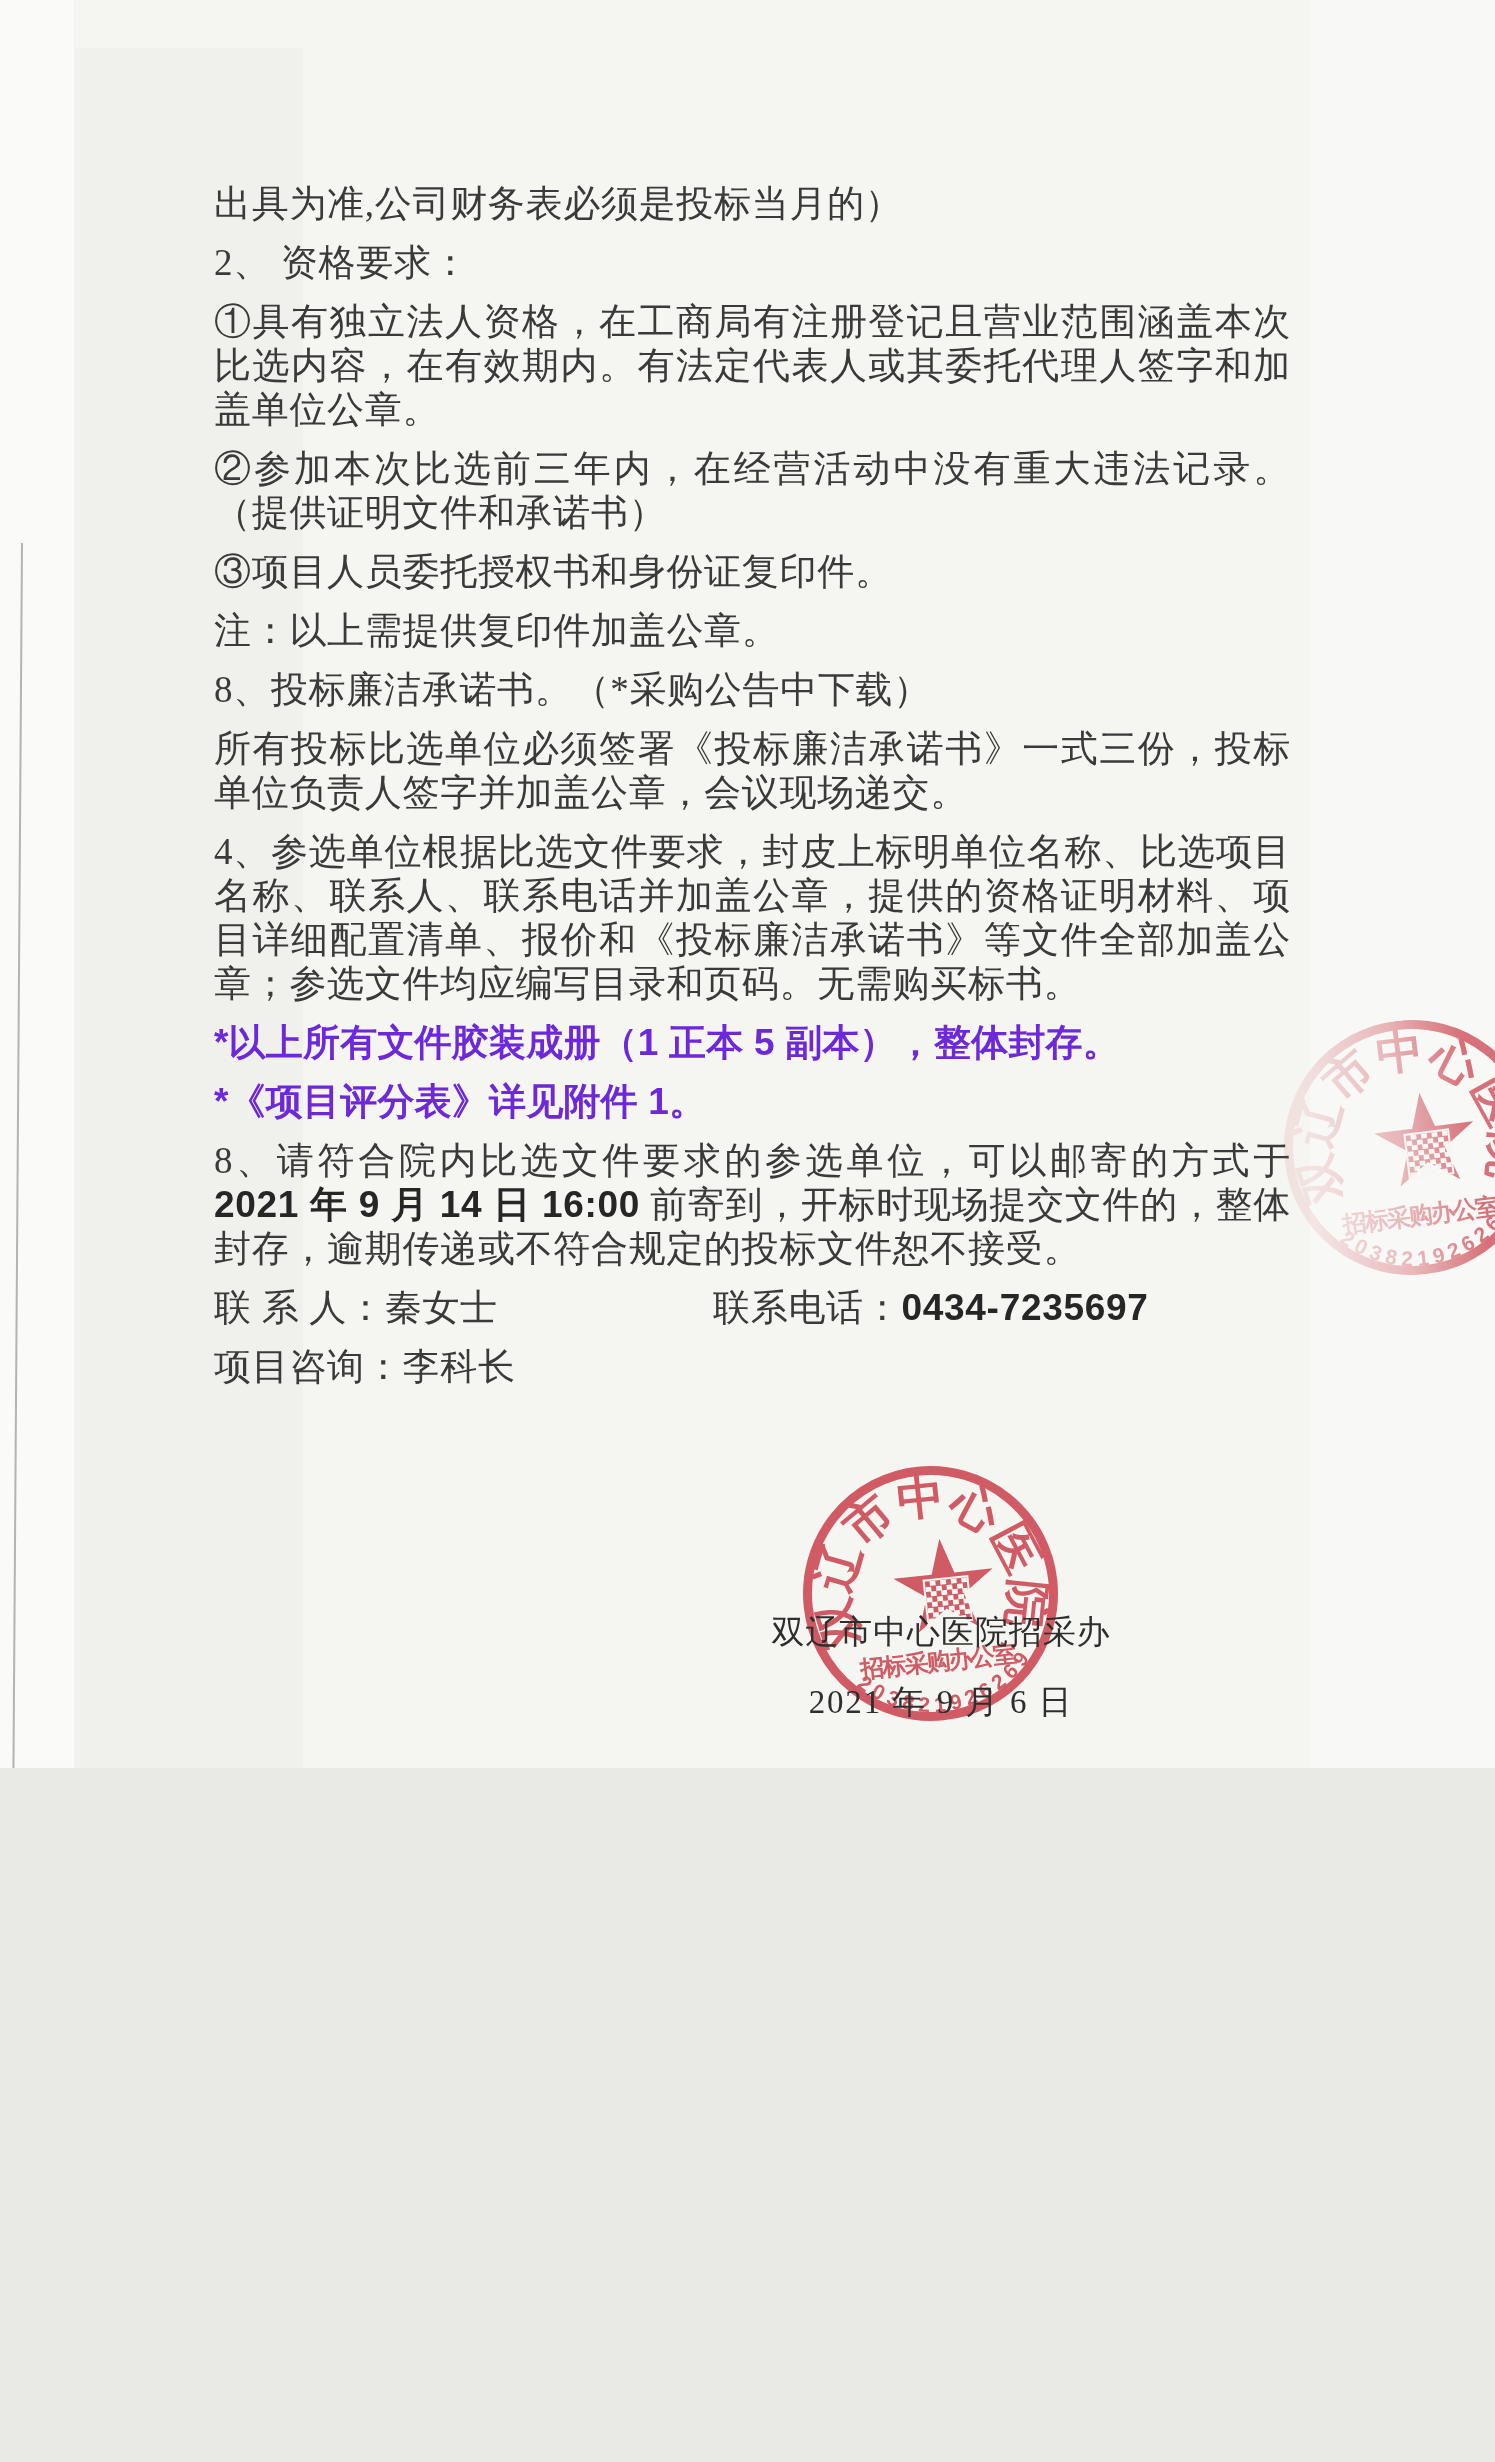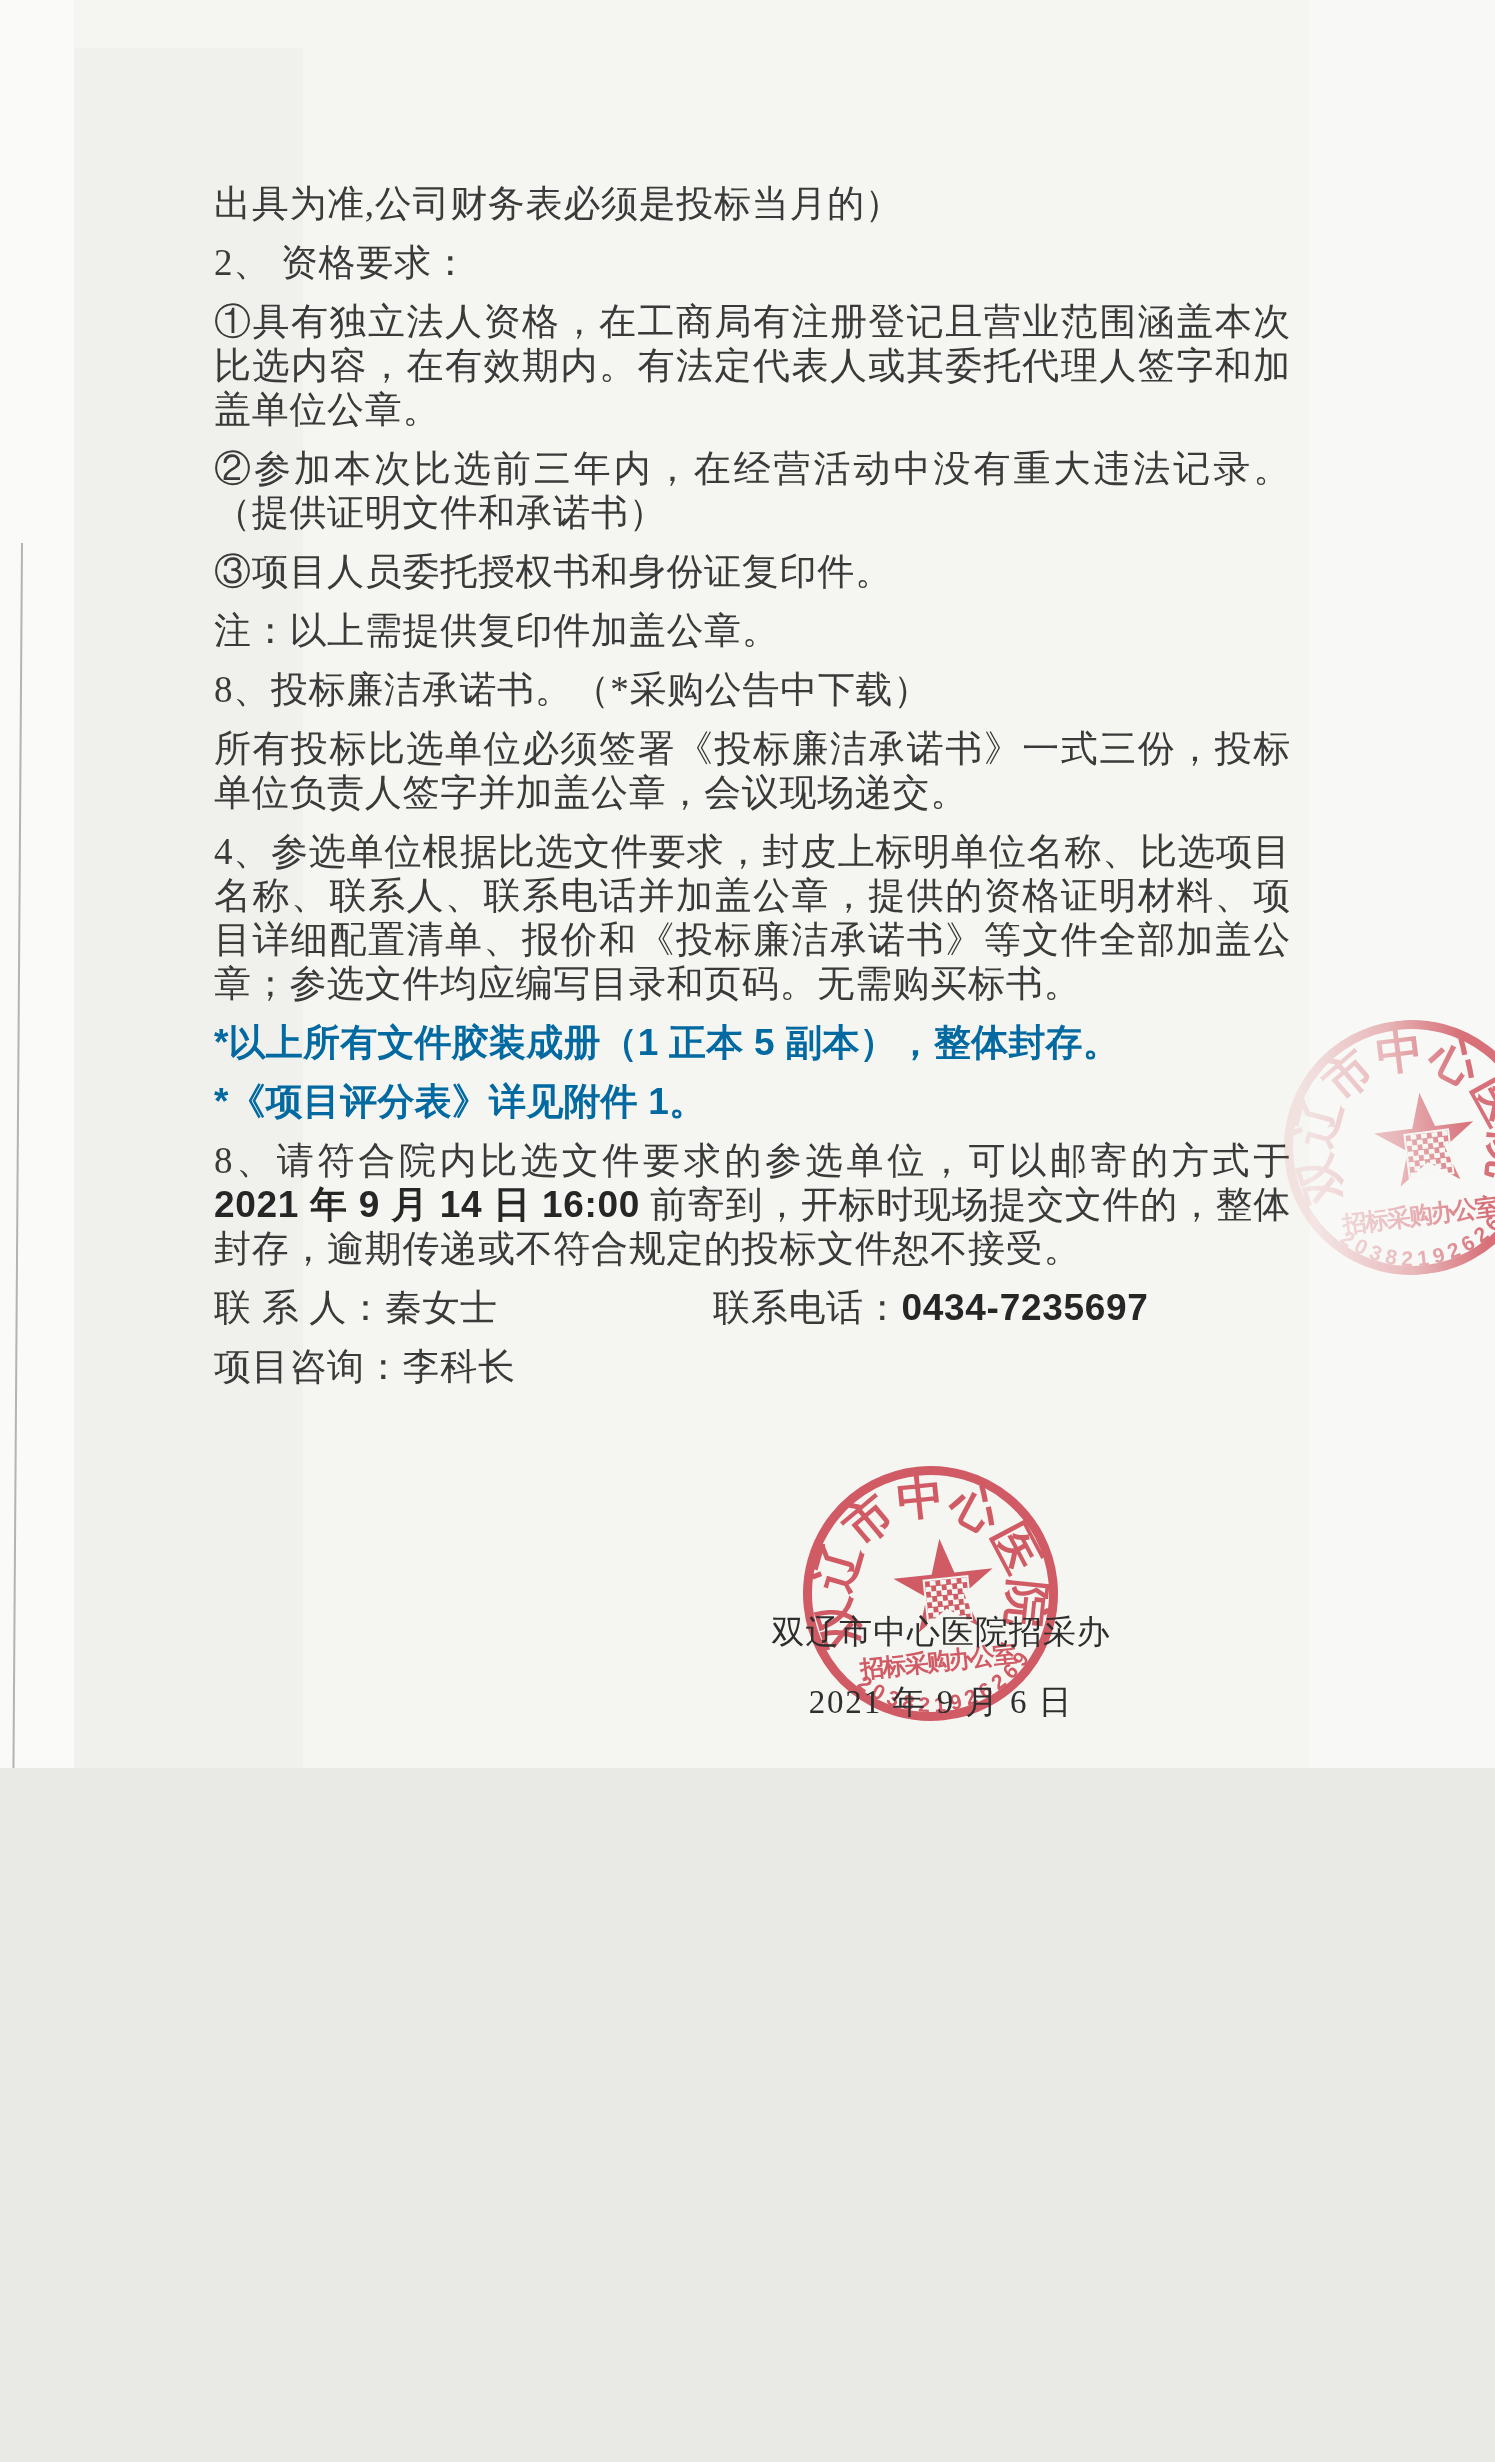--- a/index.html
+++ b/index.html
@@ -16,21 +16,21 @@
   .scan-line{position:absolute;left:21px;top:543px;width:1.8px;height:1715px;background:rgba(110,110,104,.5);transform:rotate(.4deg);transform-origin:top;}
 
   
   .content{
     position:absolute;left:214px;top:182px;width:1077px;z-index:2;
     font-size:37px;line-height:44px;letter-spacing:0.7px;
     text-align:justify;
   }
   .content p{margin:15px 0 0 0;}
   .content p:first-child{margin-top:0;}
-  .bold-sans{font-family:"Liberation Sans","DejaVu Sans",sans-serif;font-weight:bold;color:#0369a1;letter-spacing:0.2px;}
+  .bold-sans{font-family:"Liberation Sans","DejaVu Sans",sans-serif;font-weight:bold;color:#6d28d9;letter-spacing:0.2px;}
   .bd{font-family:"Liberation Sans","DejaVu Sans",sans-serif;font-weight:bold;color:#262626;}
   .row{position:relative;text-align:left;}
   .phone-col{position:absolute;left:499px;top:0;white-space:nowrap;}
 
   
   .signature{position:absolute;left:765px;top:1611px;width:352px;z-index:4;text-align:center;
     font-size:33px;line-height:42px;color:#2e2e2e;letter-spacing:0.9px;}
   .signature .date{margin-top:28px;letter-spacing:1.8px;}
 
   

